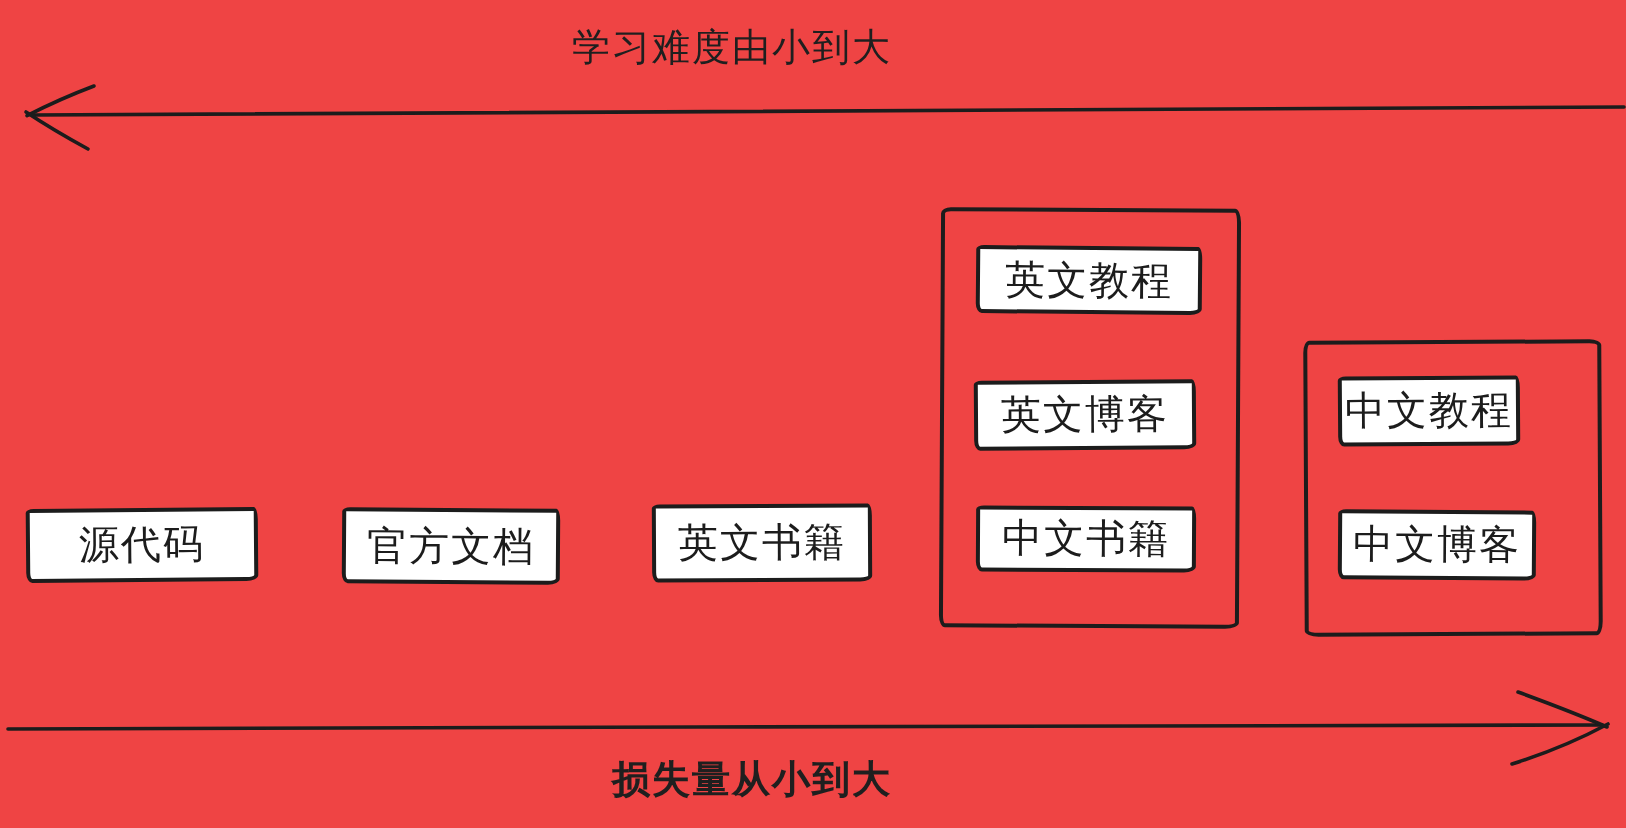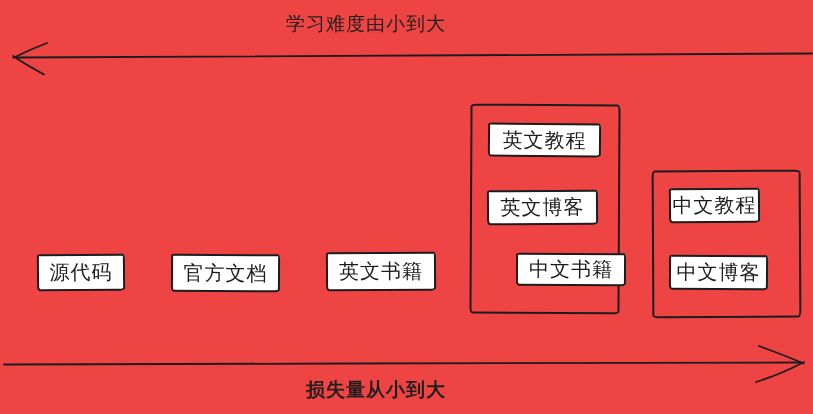--- a/index.html
+++ b/index.html
@@ -39,30 +39,30 @@
     display: flex;
     align-items: center;
     justify-content: center;
     font-size: 20px;
     letter-spacing: 1px;
     white-space: nowrap;
     background: #ffffff;
   }
   .node span { display: inline-block; }
   
-  .b-src { left: 13px; top: 254px; width: 88px; height: 37px; transform: rotate(-0.5deg); margin-left: 24px; }
+  .b-src { left: 13px; top: 254px; width: 116px; height: 37px; transform: rotate(-0.5deg); }
   .b-doc { left: 171px; top: 254px; width: 109px; height: 38px; transform: rotate(0.4deg); }
   .b-eng { left: 326px; top: 252px; width: 110px; height: 39px; transform: rotate(-0.3deg); }
   
   .g1 { left: 470px; top: 104px; width: 150px; height: 210px; transform: rotate(0.3deg); border-radius: 5px 3px 7px 3px / 3px 7px 3px 6px; }
   .g2 { left: 652px; top: 170px; width: 149px; height: 148px; transform: rotate(-0.3deg); border-radius: 3px 6px 3px 7px / 6px 3px 7px 3px; }
   
   .g1-i1 { left: 488px; top: 123px; width: 113px; height: 34px; transform: rotate(0.5deg); justify-content: center; }
   .g1-i2 { left: 487px; top: 190px; width: 111px; height: 35px; transform: rotate(-0.4deg); }
-  .g1-i3 { left: 516px; top: 253px; width: 110px; height: 33px; transform: rotate(0.3deg); }
+  .g1-i3 { left: 488px; top: 253px; width: 110px; height: 33px; transform: rotate(0.3deg); }
   
   .g2-i1 { left: 669px; top: 188px; width: 91px; height: 35px; transform: rotate(-0.4deg); }
   .g2-i2 { left: 669px; top: 255px; width: 99px; height: 35px; transform: rotate(0.4deg); }
 </style>
 </head>
 <body>
 
 <div class="canvas">
 
   <svg class="arrow-svg" viewBox="0 0 813 414">

